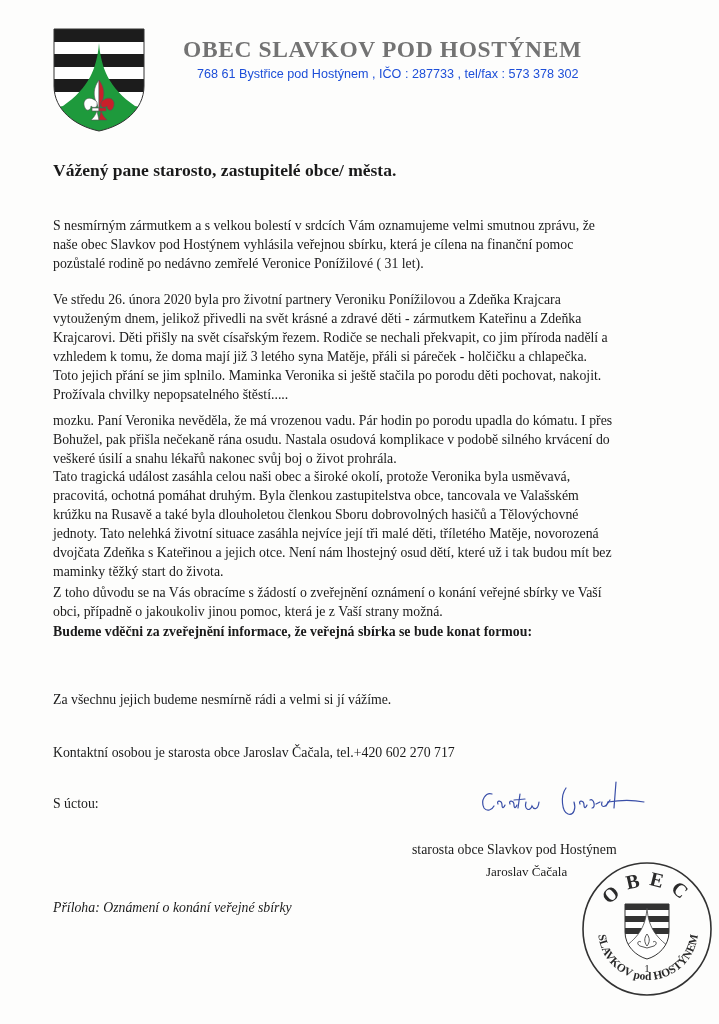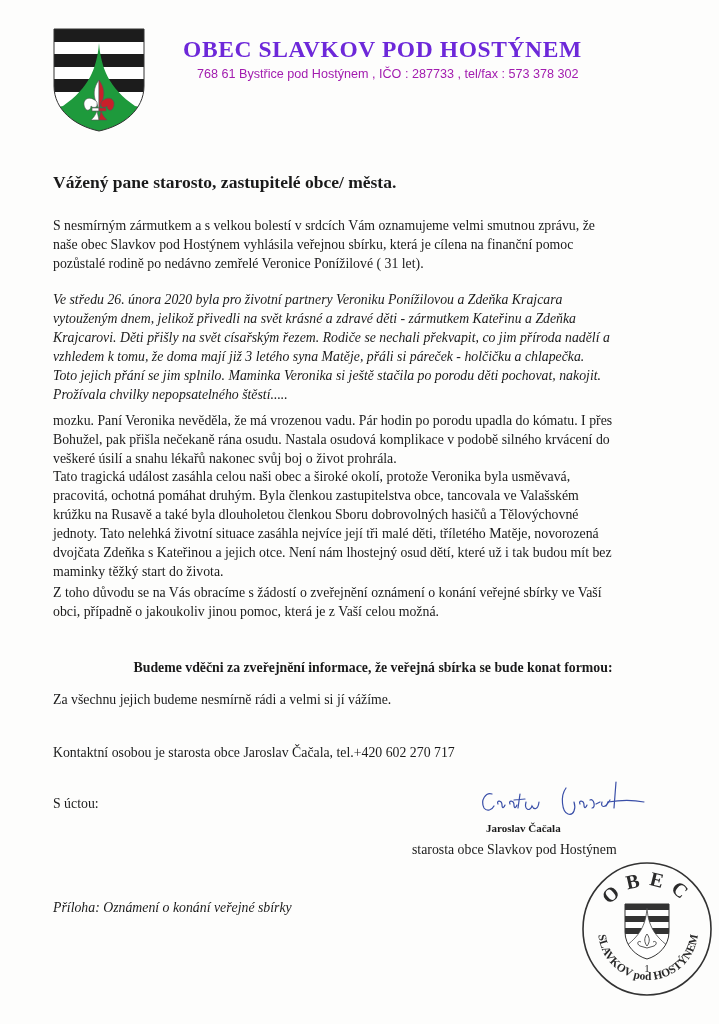--- a/index.html
+++ b/index.html
@@ -1,43 +1,43 @@
 <!DOCTYPE html>
 <html><head>
   <meta charset="utf-8">
   <style>
     html, body { margin: 0; padding: 0; background: #ffffff; }
     body { width: 719px; height: 1024px; position: relative; overflow: hidden; font-family: "Liberation Serif", serif; color: #1a1a1a; }
     .page { position: absolute; inset: 0; background: #fdfdfc; }
 
     
     .coa { position: absolute; left: 53px; top: 28px; width: 92px; height: 104px; }
-    .title { position: absolute; left: 183px; top: 36px; font-family: "Liberation Serif", serif; font-weight: bold; font-size: 23.5px; letter-spacing: 0.6px; color: #6d28d9; white-space: nowrap; }
-    .subtitle { position: absolute; left: 197px; top: 67px; font-family: "Liberation Sans", sans-serif; font-size: 12.6px; color: #a21caf; white-space: nowrap; text-align: center; }
+    .title { position: absolute; left: 183px; top: 36px; font-family: "Liberation Serif", serif; font-weight: bold; font-size: 23.5px; letter-spacing: 0.6px; color: #737373; white-space: nowrap; }
+    .subtitle { position: absolute; left: 197px; top: 67px; font-family: "Liberation Sans", sans-serif; font-size: 12.6px; color: #1d4ed8; white-space: nowrap; text-align: center; }
 
-    .salutation { position: absolute; left: 53px; top: 160px; font-weight: bold; font-size: 17.5px; white-space: nowrap; margin-top: 12px; }
+    .salutation { position: absolute; left: 53px; top: 160px; font-weight: bold; font-size: 17.5px; white-space: nowrap; }
 
     .body-text { position: absolute; left: 53px; width: 640px; font-size: 13.8px; line-height: 19px; white-space: nowrap; }
     .body-text .line { display: block; }
     .bold { font-weight: bold; }
 
     .p1 { top: 216px; }
-    .p2 { top: 290px; font-style: italic; }
+    .p2 { top: 290px; }
     .p3 { top: 411px; }
     .p4 { top: 467px; }
     .p5 { top: 583px; }
-    .p6 { top: 658px; text-align: center; }
+    .p6 { top: 622px; }
     .p7 { top: 659px; }
     .p8 { top: 690px; }
     .p9 { top: 716px; }
     .p10 { top: 743px; }
 
     .closing { position: absolute; left: 53px; top: 796px; font-size: 13.8px; }
     .signature { position: absolute; left: 478px; top: 778px; width: 170px; height: 42px; }
-    .signer-name { position: absolute; left: 486px; top: 822px; font-size: 11px; white-space: nowrap; font-weight: bold; }
+    .signer-name { position: absolute; left: 486px; top: 864px; font-size: 13px; white-space: nowrap; }
     .signer-role { position: absolute; left: 412px; top: 842px; font-size: 13.8px; white-space: nowrap; }
     .attachment { position: absolute; left: 53px; top: 900px; font-size: 13.8px; white-space: nowrap; font-style: italic; }
     .stamp { position: absolute; left: 578px; top: 860px; width: 138px; height: 138px; }
   </style>
 </head>
 <body>
 
 <div class="page">
 
   <svg class="coa" viewBox="0 0 92 104">
@@ -97,21 +97,21 @@
     <span class="line">Tato tragická událost zasáhla celou naši obec a široké okolí, protože Veronika byla usměvavá,</span>
     <span class="line">pracovitá, ochotná pomáhat druhým. Byla členkou zastupitelstva obce, tancovala ve Valašském</span>
     <span class="line">krúžku na Rusavě a také byla dlouholetou členkou Sboru dobrovolných hasičů a Tělovýchovné</span>
     <span class="line">jednoty. Tato nelehká životní situace zasáhla nejvíce její tři malé děti, tříletého Matěje, novorozená</span>
     <span class="line">dvojčata Zdeňka s Kateřinou a jejich otce. Není nám lhostejný osud dětí, které už i tak budou mít bez</span>
     <span class="line">maminky těžký start do života.</span>
   </div>
 
   <div class="body-text p5">
     <span class="line">Z toho důvodu se na Vás obracíme s žádostí o zveřejnění oznámení o konání veřejné sbírky ve Vaší</span>
-    <span class="line">obci, případně o jakoukoliv jinou pomoc, která je z Vaší celou možná.</span>
+    <span class="line">obci, případně o jakoukoliv jinou pomoc, která je z Vaší strany možná.</span>
   </div>
 
   <div class="body-text p6 bold">
     <span class="line">Budeme vděčni za zveřejnění informace, že veřejná sbírka se bude konat formou:</span>
   </div>
 
 
   <div class="body-text p8">
     <span class="line">Za všechnu jejich budeme nesmírně rádi a velmi si jí vážíme.</span>
   </div>

